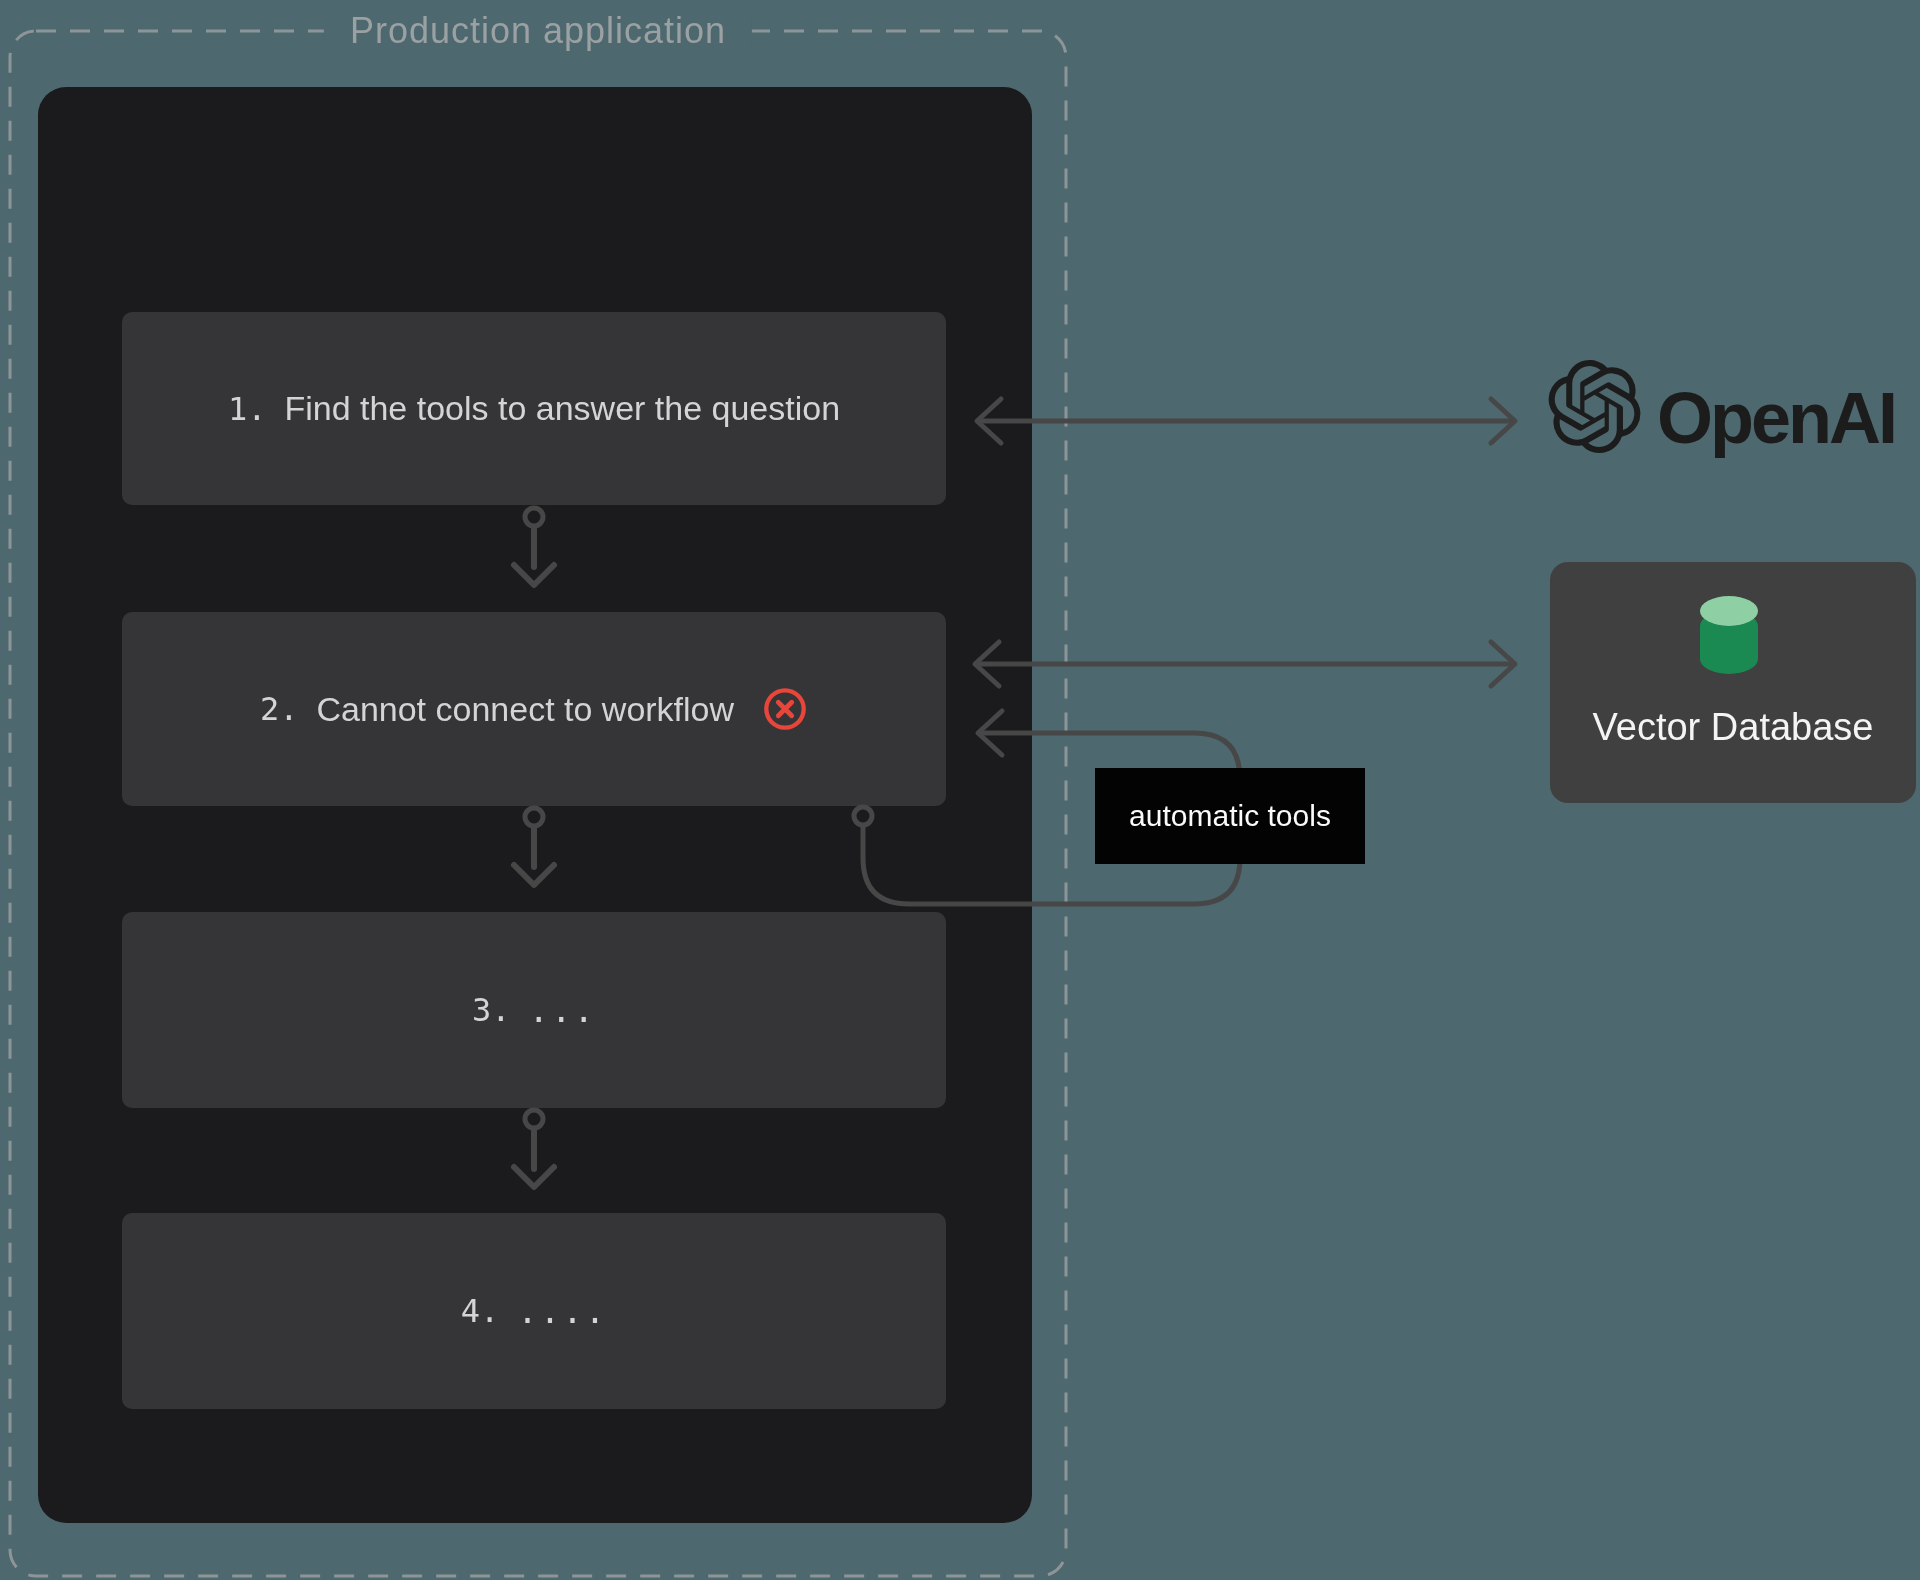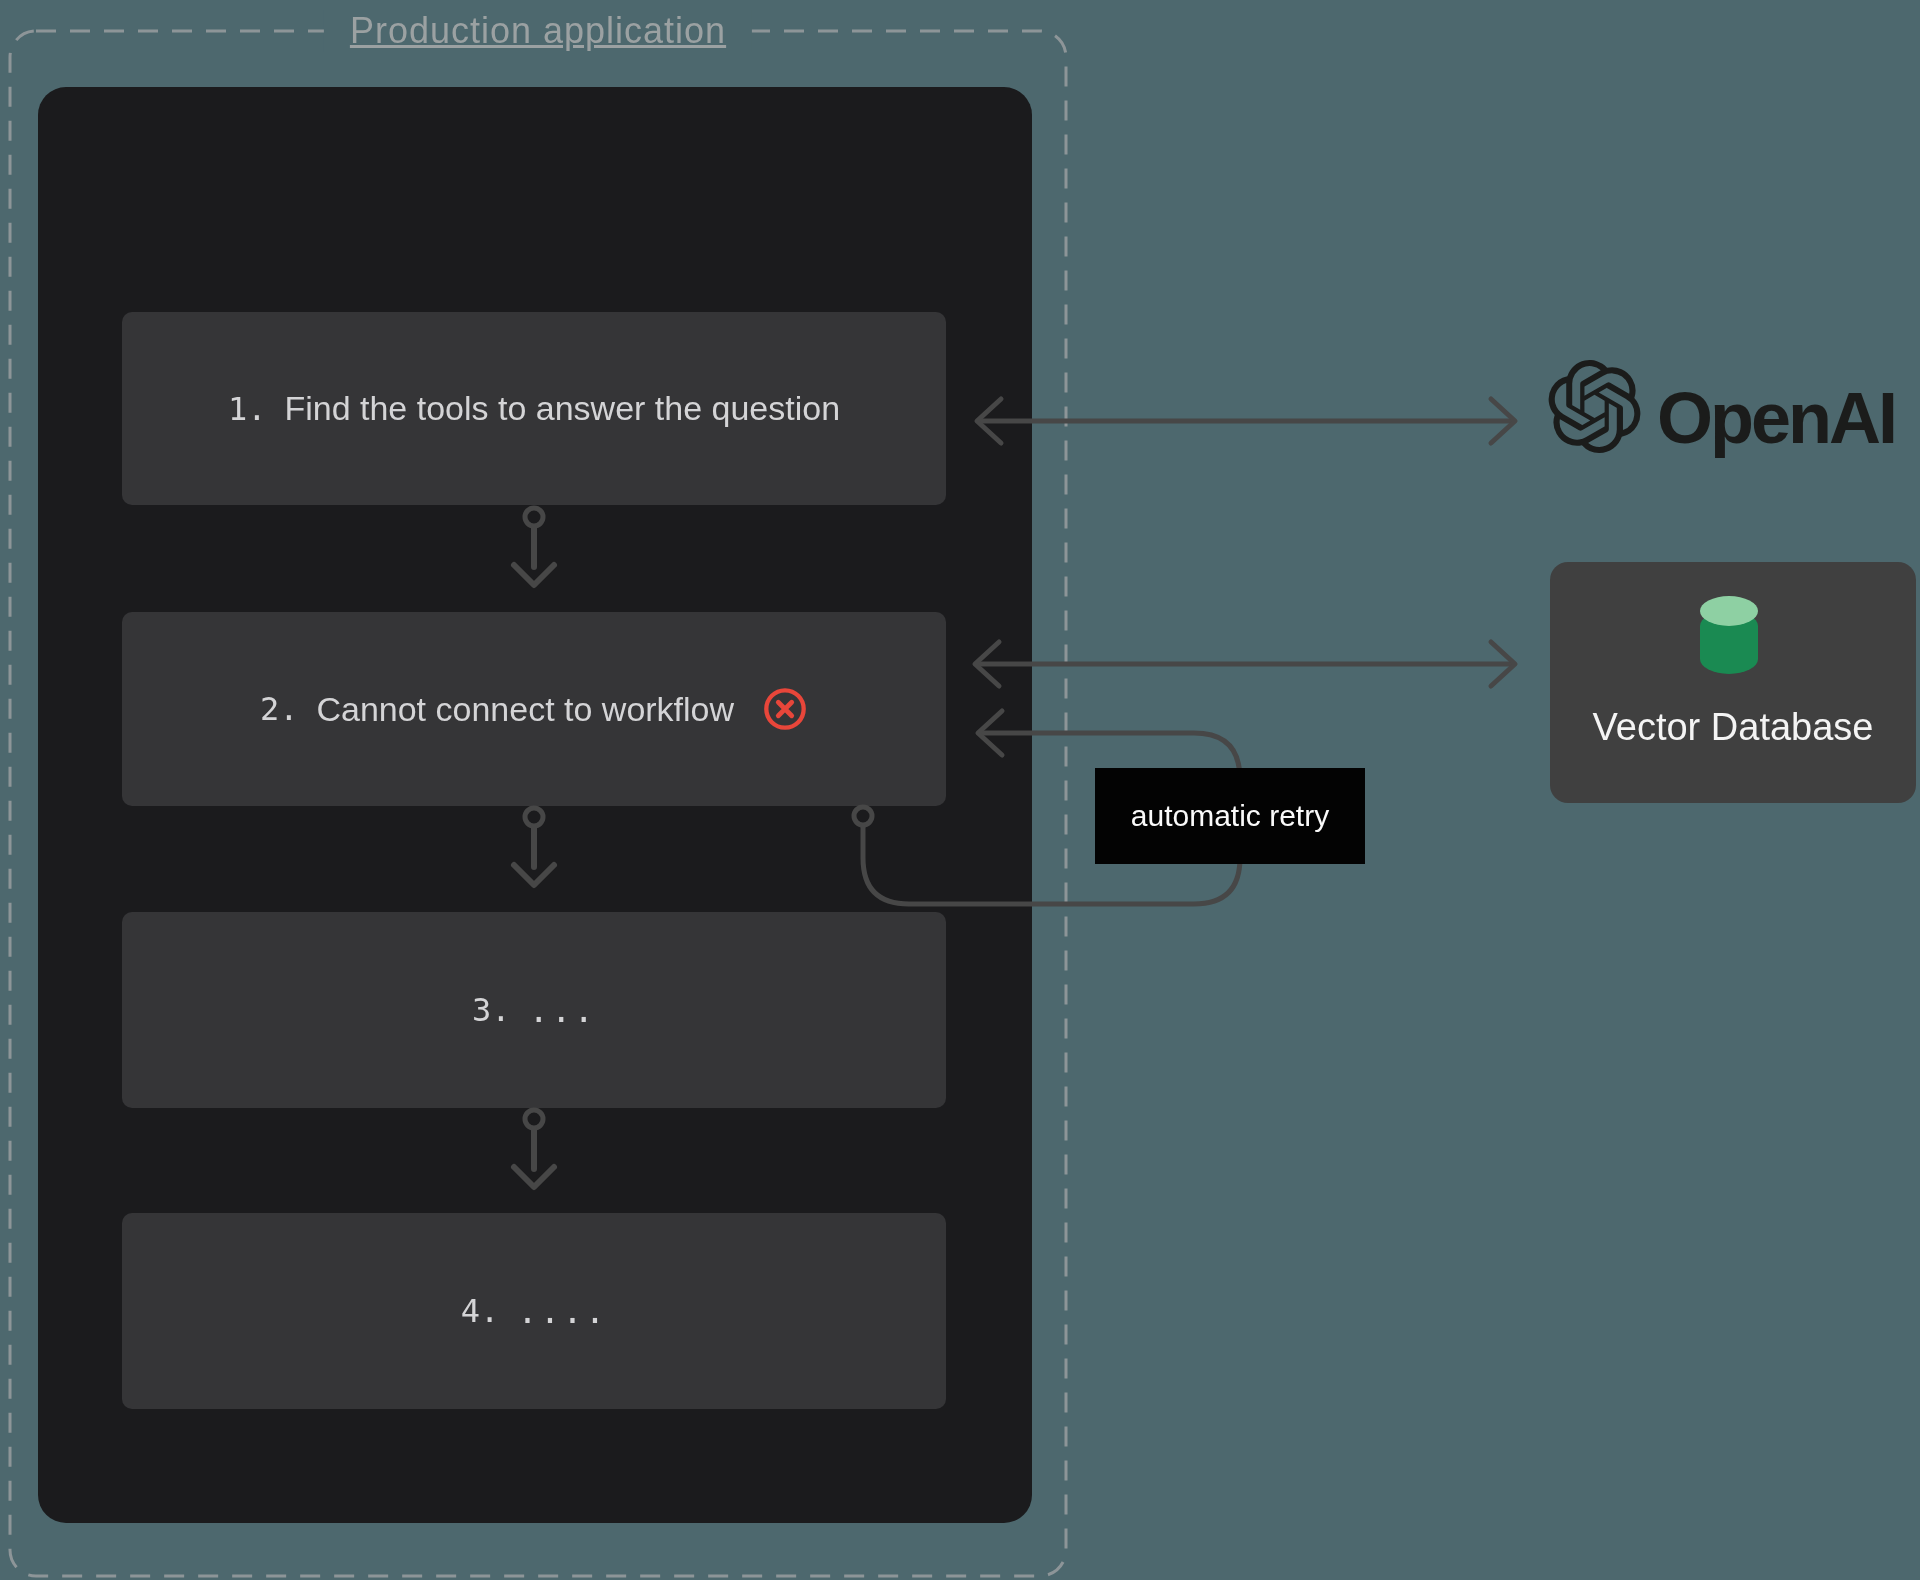--- a/index.html
+++ b/index.html
@@ -48,21 +48,21 @@
     transform:translate(-50%,-50%);
     background:#4d686e; padding:0 26px;
     color:#9ba1a2; font-size:36px; letter-spacing:1px; white-space:nowrap;
   }
 
   
   svg.overlay {
     position:absolute; left:0; top:0; width:1920px; height:1580px;
     pointer-events:none; z-index:5;
   }
-  .legend { z-index:6;text-decoration:underline; }
+  .legend { z-index:6; }
 
   
   .retry-label {
     position:absolute; left:1095px; top:768px; width:270px; height:96px;
     background:#030303; color:#fafafa; font-size:30px;
     display:flex; align-items:center; justify-content:center;
     z-index:7;
   }
 
   
@@ -161,21 +161,21 @@
       <path d="M1491 642 L1515 664 L1491 686"></path>
 
       <circle cx="863" cy="816" r="9" fill="#1b1b1d"></circle>
       <path d="M863 826 L863 858 Q863 904 909 904 L1194 904 Q1240 904 1240 858 L1240 779 Q1240 733 1194 733 L980 733"></path>
       <path d="M1002 711 L978 733 L1002 755"></path>
     </g>
   </svg>
 
   <div class="legend">Production application</div>
 
-  <div class="retry-label">automatic retry</div>
+  <div class="retry-label">automatic tools</div>
 
   <div class="openai">
     <svg width="93" height="93" viewBox="0 0 24 24" fill="#1b1c1b">
       <path d="M22.2819 9.8211a5.9847 5.9847 0 0 0-.5157-4.9108 6.0462 6.0462 0 0 0-6.5098-2.9A6.0651 6.0651 0 0 0 4.9807 4.1818a5.9847 5.9847 0 0 0-3.9977 2.9 6.0462 6.0462 0 0 0 .7427 7.0966 5.98 5.98 0 0 0 .511 4.9107 6.051 6.051 0 0 0 6.5146 2.9001A5.9847 5.9847 0 0 0 13.2599 24a6.0557 6.0557 0 0 0 5.7718-4.2058 5.9894 5.9894 0 0 0 3.9977-2.9001 6.0557 6.0557 0 0 0-.7475-7.0729zm-9.022 12.6081a4.4755 4.4755 0 0 1-2.8764-1.0408l.1419-.0804 4.7783-2.7582a.7948.7948 0 0 0 .3927-.6813v-6.7369l2.02 1.1686a.071.071 0 0 1 .038.0615v5.5826a4.504 4.504 0 0 1-4.4945 4.4849zm-9.6607-4.1254a4.4708 4.4708 0 0 1-.5346-3.0137l.142.0852 4.783 2.7582a.7712.7712 0 0 0 .7806 0l5.8428-3.3685v2.3324a.0804.0804 0 0 1-.0332.0615L9.74 19.9502a4.4992 4.4992 0 0 1-6.1408-1.6464zM2.3408 7.8956a4.485 4.485 0 0 1 2.3655-1.9728V11.6a.7664.7664 0 0 0 .3879.6765l5.8144 3.3543-2.0201 1.1685a.0757.0757 0 0 1-.071 0l-4.8303-2.7865A4.504 4.504 0 0 1 2.3408 7.8956zm16.5963 3.8558L13.1038 8.364 15.1192 7.2a.0757.0757 0 0 1 .071 0l4.8303 2.7913a4.4944 4.4944 0 0 1-.6765 8.1042v-5.6772a.79.79 0 0 0-.407-.667zm2.0107-3.0231l-.142-.0852-4.7735-2.7818a.7759.7759 0 0 0-.7854 0L9.409 9.2297V6.8974a.0662.0662 0 0 1 .0284-.0615l4.8303-2.7866a4.4992 4.4992 0 0 1 6.6802 4.66zM8.3065 12.863l-2.02-1.1638a.0804.0804 0 0 1-.038-.0567V6.0742a4.4992 4.4992 0 0 1 7.3757-3.4537l-.142.0805L8.704 5.459a.7948.7948 0 0 0-.3927.6813zm1.0976-2.3654l2.602-1.4998 2.6069 1.4998v2.9994l-2.5974 1.4997-2.6067-1.4997Z"></path>
     </svg>
     <span class="openai-word">OpenAI</span>
   </div>
 
   <div class="vdb">
     <div class="cyl">

